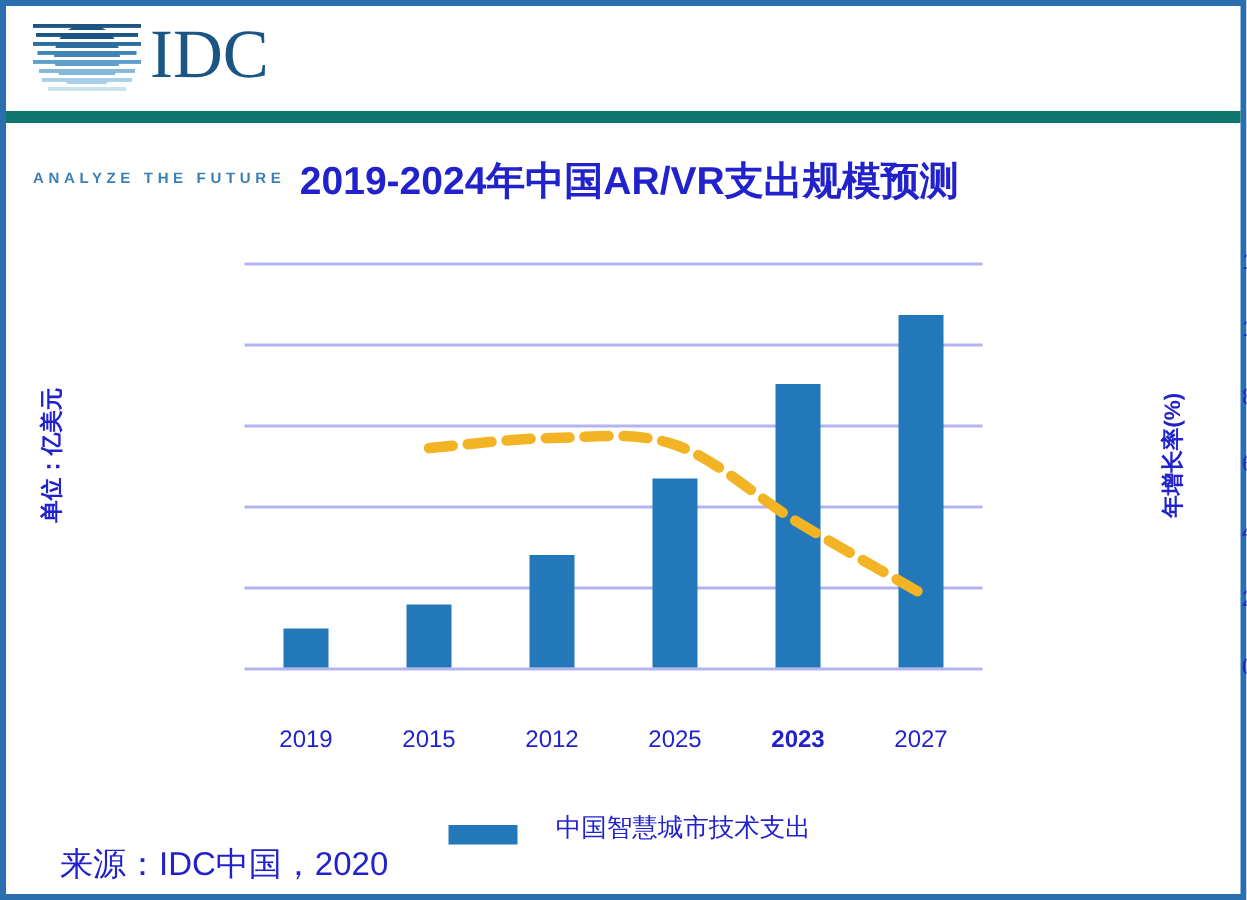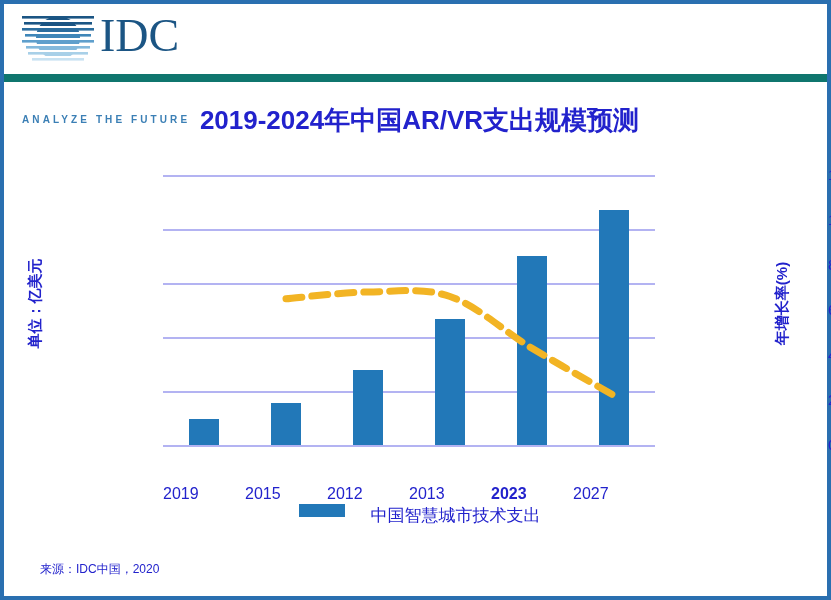--- a/index.html
+++ b/index.html
@@ -136,20 +136,21 @@
   }
   .bar {
     position: absolute;
     background: #2278b8;
     bottom: 0;
   }
   .xtick {
     position: absolute;
     top: 310px;
     width: 82px;
+    text-align: center;
     font-size: 16px;
     color: #2222cc;
   }
   #line-svg {
     position: absolute;
     left: 159px;
     top: 31px;
     width: 492px;
     height: 270px;
     overflow: visible;
@@ -161,22 +162,23 @@
     left: 0;
     top: 500px;
     width: 831px;
     display: flex;
     justify-content: center;
     align-items: center;
     gap: 40px;
   }
   .legend-item {
     display: flex;
-    align-items: flex-start;
+    align-items: flex-end;
     gap: 26px;
+    margin-top: 36px;
   }
   .legend-swatch-bar {
     width: 46px;
     height: 13px;
     background: #2278b8;
   }
   .legend-swatch-line {
     width: 50px;
     height: 7px;
     background: repeating-linear-gradient(
@@ -188,21 +190,21 @@
   .legend-label {
     font-size: 17px;
     color: #2222cc;
   }
 
   
   #source {
     position: absolute;
     left: 36px;
     top: 557px;
-    font-size: 12px;
+    font-size: 22px;
     color: #2222cc;
   }
 </style>
 </head>
 <body>
 
 <div id="page">
 
   <div id="header">
     <div id="logo-wrap">
@@ -267,21 +269,21 @@
           <div class="bar" style="left: 108px; width: 30px; height: 42.12px; background: rgb(34, 120, 184);"></div>
           <div class="bar" style="left: 190px; width: 30px; height: 74.52px; background: rgb(34, 120, 184);"></div>
           <div class="bar" style="left: 272px; width: 30px; height: 126.36px; background: rgb(34, 120, 184);"></div>
           <div class="bar" style="left: 354px; width: 30px; height: 189px; background: rgb(34, 120, 184);"></div>
           <div class="bar" style="left: 436px; width: 30px; height: 235.44px; background: rgb(34, 120, 184);"></div>
         </div>
       <div id="xticks">
           <div class="xtick" style="left: 0px;">2019</div>
           <div class="xtick" style="left: 82px;">2015</div>
           <div class="xtick" style="left: 164px;">2012</div>
-          <div class="xtick" style="left: 246px;">2013</div>
+          <div class="xtick" style="left: 246px;">2025</div>
           <div class="xtick" style="left: 328px; font-weight: bold;">2023</div>
           <div class="xtick" style="left: 410px;">2027</div>
         </div>
     </div>
 
     <svg id="line-svg" viewBox="0 0 492 270" preserveAspectRatio="none">
       <path id="line-path" fill="none" stroke="#f2b424" stroke-width="7" stroke-linecap="round" stroke-dasharray="16 10" d="M 123 123.75 C 136.66666666666666 122.625, 177.66666666666666 117.375, 205 117 C 232.33333333333334 116.625, 259.6666666666667 112.125, 287 121.5 C 314.3333333333333 130.875, 341.6666666666667 156.75, 369 173.25 C 396.3333333333333 189.75, 437.3333333333333 212.625, 451 220.5"></path>
     </svg>
   </div>
 

